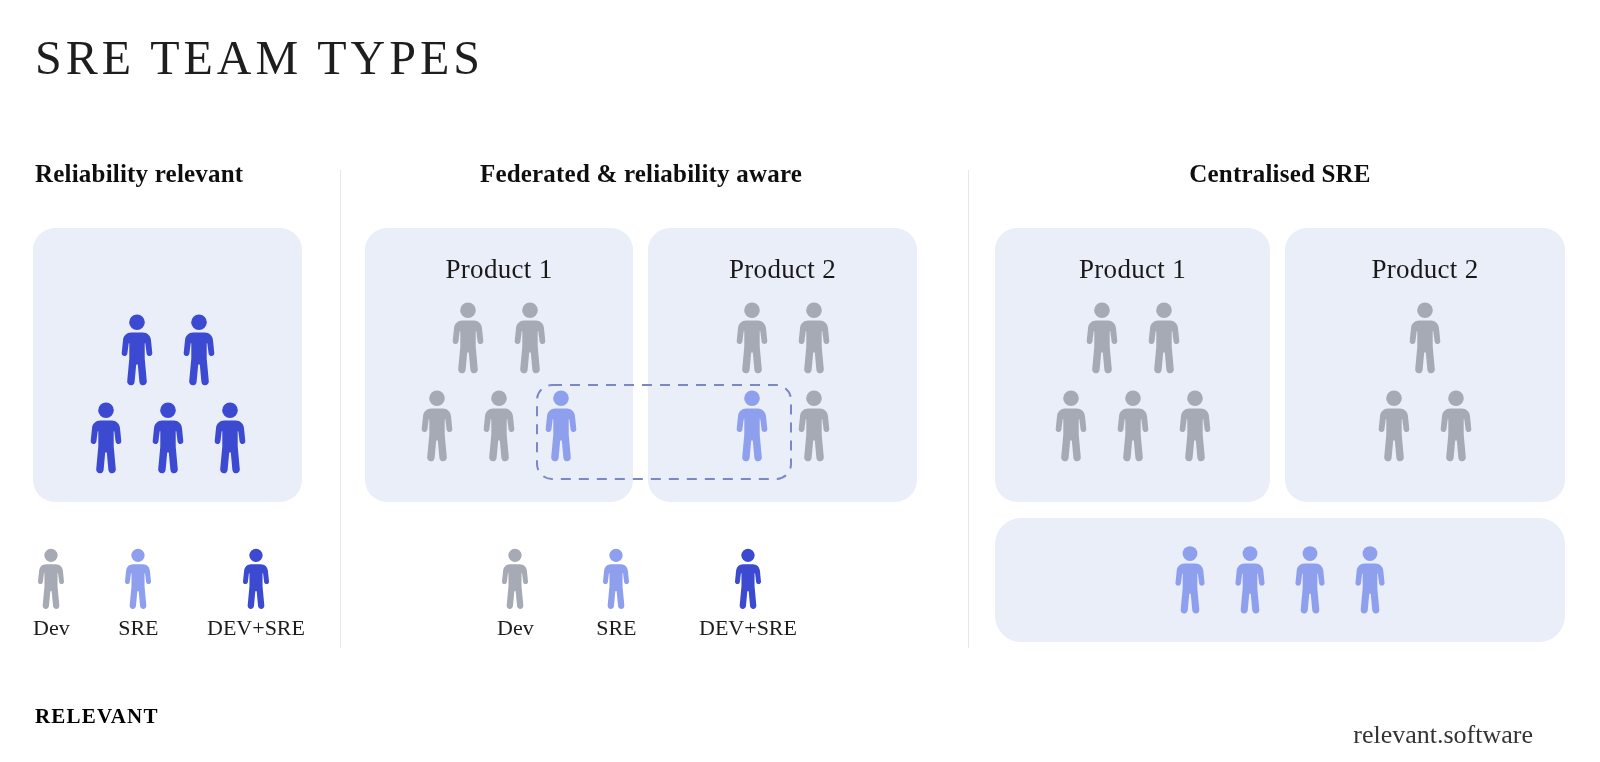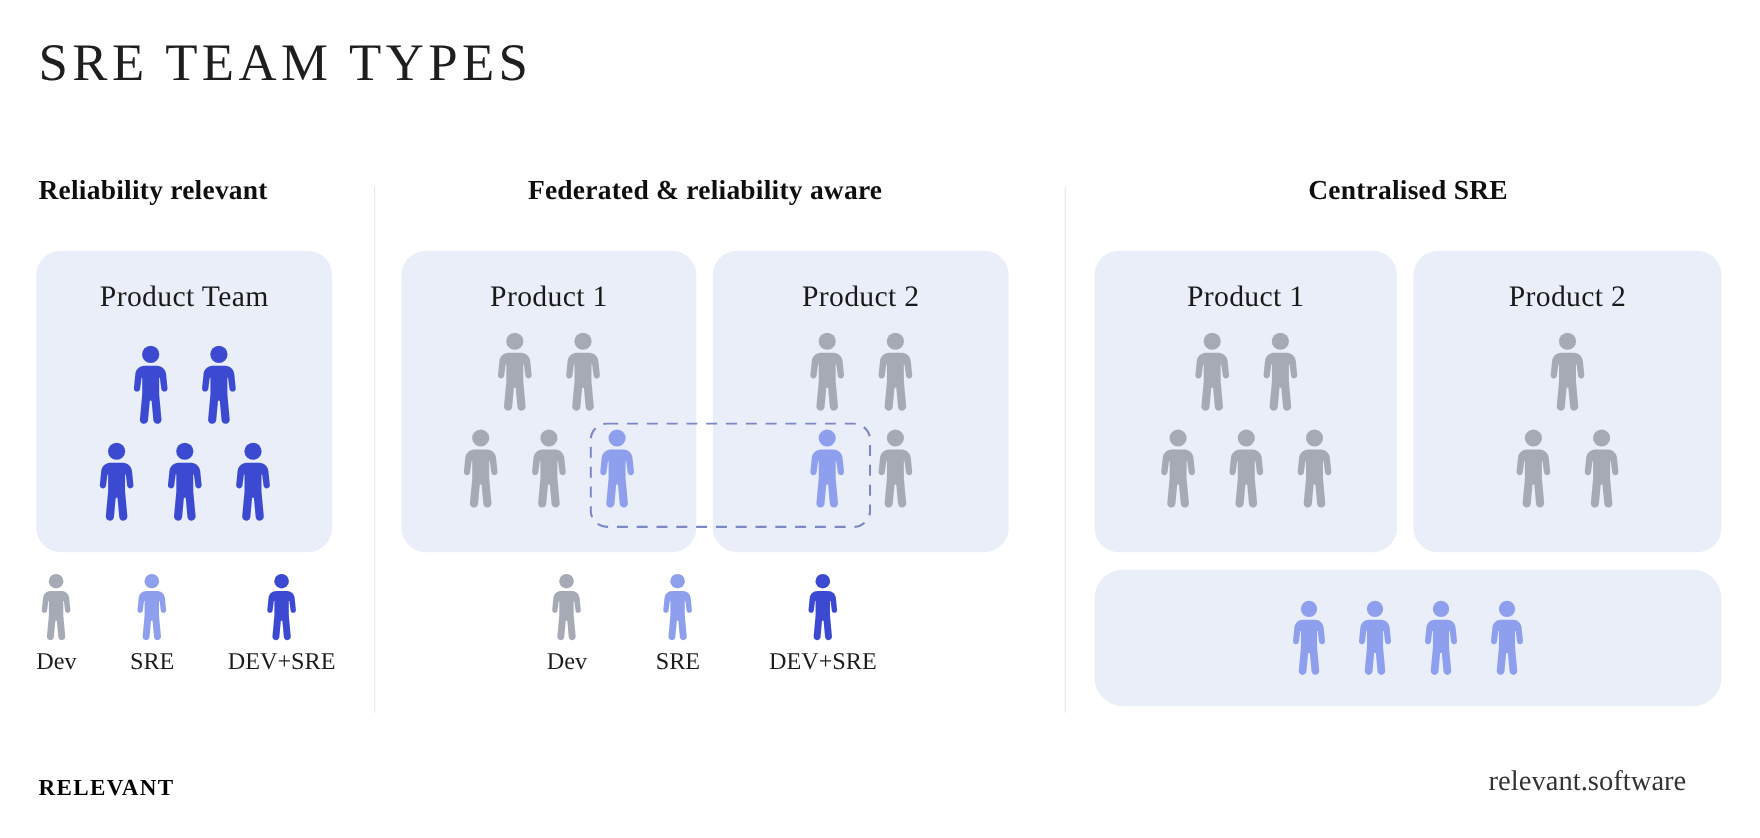--- a/index.html
+++ b/index.html
@@ -32,56 +32,55 @@
     color:#191919;letter-spacing:0.3px;
   }
   .people{
     position:absolute;top:74px;left:0;right:0;display:flex;flex-direction:column;
     align-items:center;gap:16px;
   }
   .card-a .people{top:86px;}
   .person-row{display:flex;gap:22px;justify-content:center;}
   .person{width:40px;height:72px;display:block;}
   .sre-outline{position:absolute;left:536px;top:384px;}
-  .legend{position:absolute;top:521px;display:flex;justify-content:space-between;align-items:center;}
+  .legend{position:absolute;top:548px;display:flex;justify-content:space-between;align-items:center;}
   .legend-1{left:33px;width:272px;}
   .legend-2{left:497px;width:300px;}
   .legend-item{display:flex;flex-direction:column;align-items:center;gap:5px;}
   .legend-item .person{width:34px;height:62px;}
   .legend-label{font-size:22px;color:#1c1c1c;white-space:nowrap;}
   .pool{
     position:absolute;left:995px;top:518px;width:570px;height:124px;
     border-radius:26px;background:var(--card-bg,#E9EEF9);
   }
   .pool .people{top:27px;gap:0;}
   .pool .person{width:38px;height:70px;}
   .brand{
     position:absolute;left:35px;top:704px;font-size:21px;font-weight:700;
     letter-spacing:1.2px;color:#000000;
   }
   .website{
-    position:absolute;right:47px;top:695px;font-size:26px;font-weight:300;color:#333333;
+    position:absolute;right:47px;top:720px;font-size:26px;font-weight:300;color:#333333;
   }
 </style>
 </head>
 <body>
 
 <div class="canvas">
 
   <div class="title">SRE TEAM TYPES</div>
 
   <div class="divider d1"></div>
   <div class="divider d2"></div>
 
   <div class="section-heading sh1">Reliability relevant</div>
   <div class="section-heading sh2">Federated &amp; reliability aware</div>
   <div class="section-heading sh3">Centralised SRE</div>
 
   <div class="card card-a">
-    <div class="card-title">Product Team</div>
     <div class="people">
       <div class="person-row">
           <svg class="person" viewBox="0 0 40 72" xmlns="http://www.w3.org/2000/svg">
             <circle cx="20" cy="8.2" r="7.8" fill="var(--dev-sre,#999)"></circle>
             <path d="M14.2 18.6C9.8 18.6 6.4 21.9 6 26.2L4.7 38.9C4.55 40.6 5.85 42 7.5 42C9 42 10.2 40.9 10.4 39.4L11.7 29.3L12.3 29.3L12.3 44.5L10.2 67.2C10 69.4 11.7 71.3 13.9 71.3C15.8 71.3 17.4 69.8 17.6 67.9L19.2 50.4L20.8 50.4L22.4 67.9C22.6 69.8 24.2 71.3 26.1 71.3C28.3 71.3 30 69.4 29.8 67.2L27.7 44.5L27.7 29.3L28.3 29.3L29.6 39.4C29.8 40.9 31 42 32.5 42C34.15 42 35.45 40.6 35.3 38.9L34 26.2C33.6 21.9 30.2 18.6 25.8 18.6Z" fill="var(--dev-sre,#999)"></path>
           </svg>
           <svg class="person" viewBox="0 0 40 72" xmlns="http://www.w3.org/2000/svg">
             <circle cx="20" cy="8.2" r="7.8" fill="var(--dev-sre,#999)"></circle>
             <path d="M14.2 18.6C9.8 18.6 6.4 21.9 6 26.2L4.7 38.9C4.55 40.6 5.85 42 7.5 42C9 42 10.2 40.9 10.4 39.4L11.7 29.3L12.3 29.3L12.3 44.5L10.2 67.2C10 69.4 11.7 71.3 13.9 71.3C15.8 71.3 17.4 69.8 17.6 67.9L19.2 50.4L20.8 50.4L22.4 67.9C22.6 69.8 24.2 71.3 26.1 71.3C28.3 71.3 30 69.4 29.8 67.2L27.7 44.5L27.7 29.3L28.3 29.3L29.6 39.4C29.8 40.9 31 42 32.5 42C34.15 42 35.45 40.6 35.3 38.9L34 26.2C33.6 21.9 30.2 18.6 25.8 18.6Z" fill="var(--dev-sre,#999)"></path>
           </svg>

